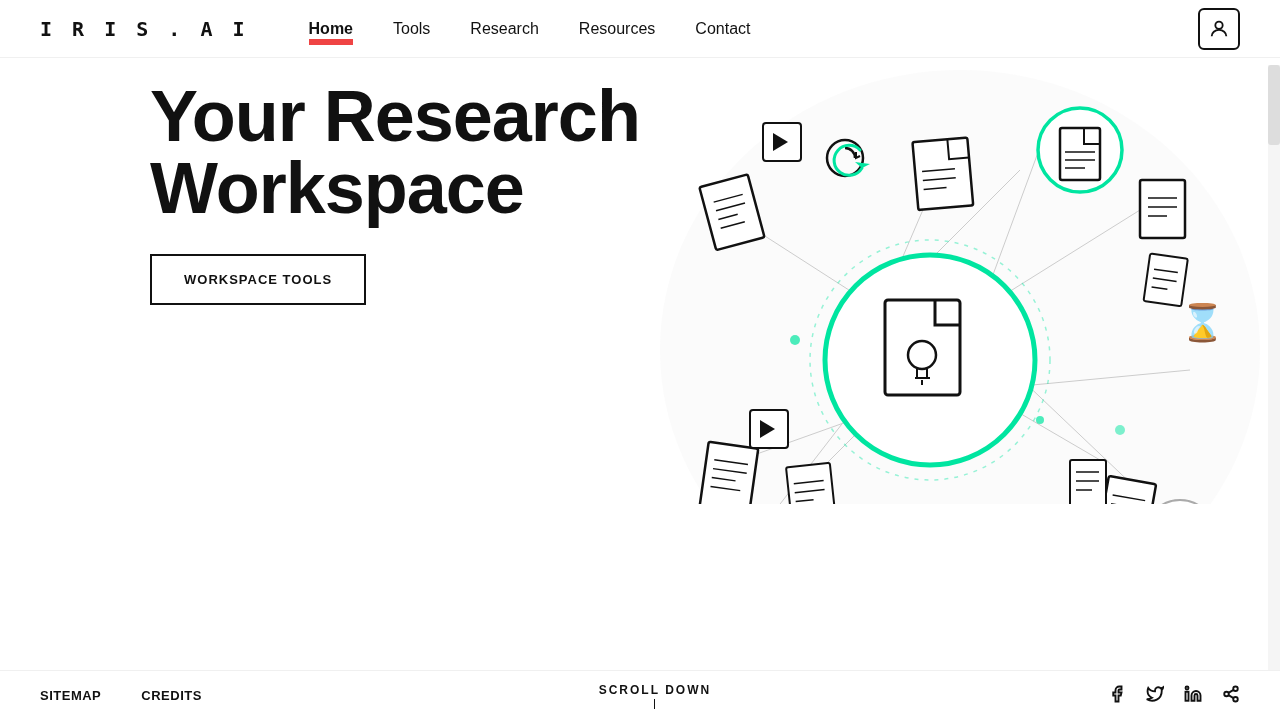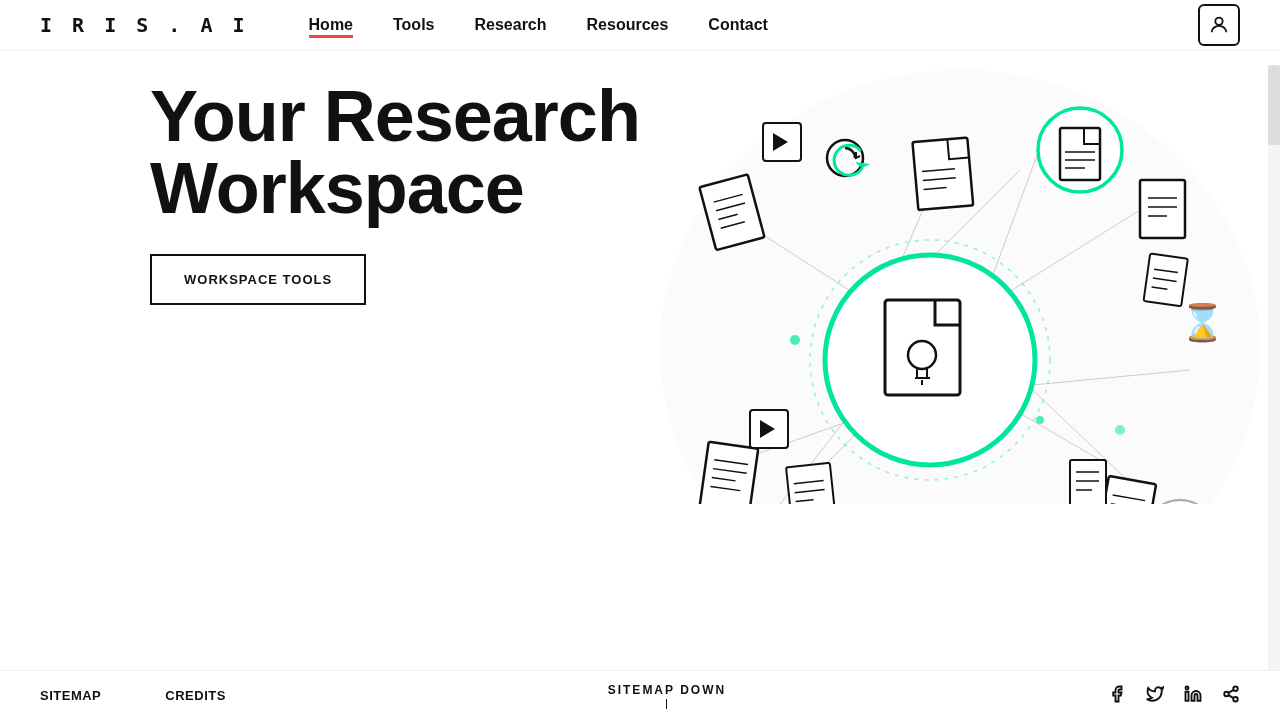--- a/index.html
+++ b/index.html
@@ -9,21 +9,21 @@
       width: 1280px;
       height: 720px;
       overflow: hidden;
       position: relative;
     }
 
     
     nav {
       position: fixed;
       top: 0; left: 0; right: 0;
-      height: 51px;
+      height: 58px;
       background: #fff;
       display: flex;
       align-items: center;
       padding: 0 40px;
       z-index: 100;
       border-bottom: 1px solid #f0f0f0;
     }
     .logo {
       font-size: 20px;
       font-weight: 700;
@@ -35,25 +35,25 @@
     .nav-links {
       display: flex;
       gap: 40px;
       list-style: none;
       flex: 1;
     }
     .nav-links li a {
       text-decoration: none;
       color: #111;
       font-size: 16px;
-      font-weight: 700;
+      font-weight: 400;
     }
     .nav-links li.active a {
       font-weight: 600;
-      border-bottom: 3px solid #ef4444;
+      border-bottom: 6px solid #ef4444;
       padding-bottom: 2px;
     }
     .nav-user {
       margin-left: auto;
       width: 42px;
       height: 42px;
       border: 2px solid #111;
       border-radius: 6px;
       display: flex;
       align-items: center;
@@ -133,21 +133,21 @@
       height: 50px;
       background: #fff;
       border-top: 1px solid #f0f0f0;
       display: flex;
       align-items: center;
       padding: 0 40px;
     }
 
     .footer-left {
       display: flex;
-      gap: 64px;
+      gap: 40px;
     }
 
     .footer-link {
       font-size: 13px;
       font-weight: 600;
       color: #111;
       text-decoration: none;
       letter-spacing: 0.5px;
     }
 
@@ -379,21 +379,21 @@
 <div class="scrollbar">
   <div class="scrollbar-thumb"></div>
 </div>
 
 <footer>
   <div class="footer-left">
     <a class="footer-link">SITEMAP</a>
     <a class="footer-link">CREDITS</a>
   </div>
   <div class="footer-center">
-    <span>SITEMAP DOWN</span>
+    <span>SCROLL DOWN</span>
     <div class="scroll-line"></div>
   </div>
   <div class="footer-right">
     <a class="social-icon">
       <svg width="18" height="18" viewBox="0 0 24 24" fill="none" stroke="#111" stroke-width="2.5">
         <path d="M18 2h-3a5 5 0 0 0-5 5v3H7v4h3v8h4v-8h3l1-4h-4V7a1 1 0 0 1 1-1h3z"></path>
       </svg>
     </a>
     <a class="social-icon">
       <svg width="18" height="18" viewBox="0 0 24 24" fill="none" stroke="#111" stroke-width="2.5">

